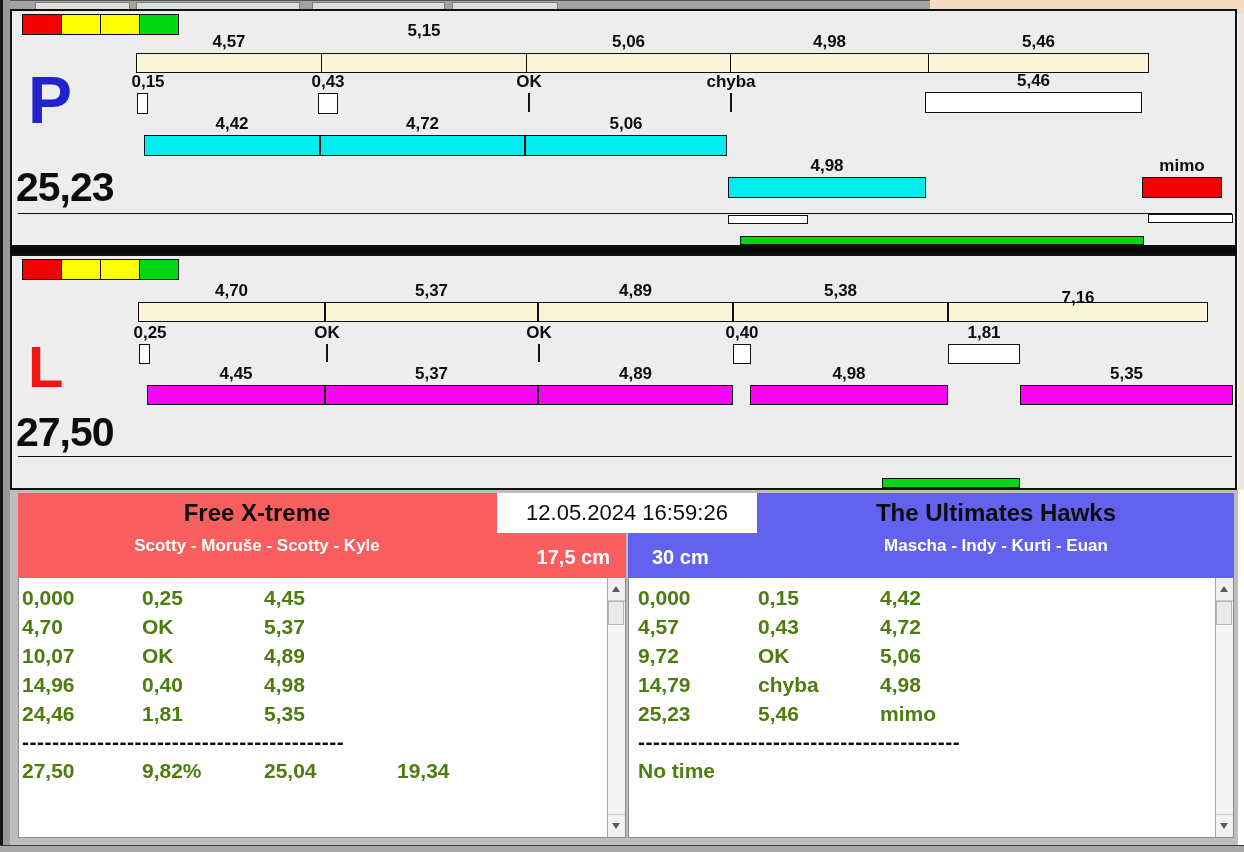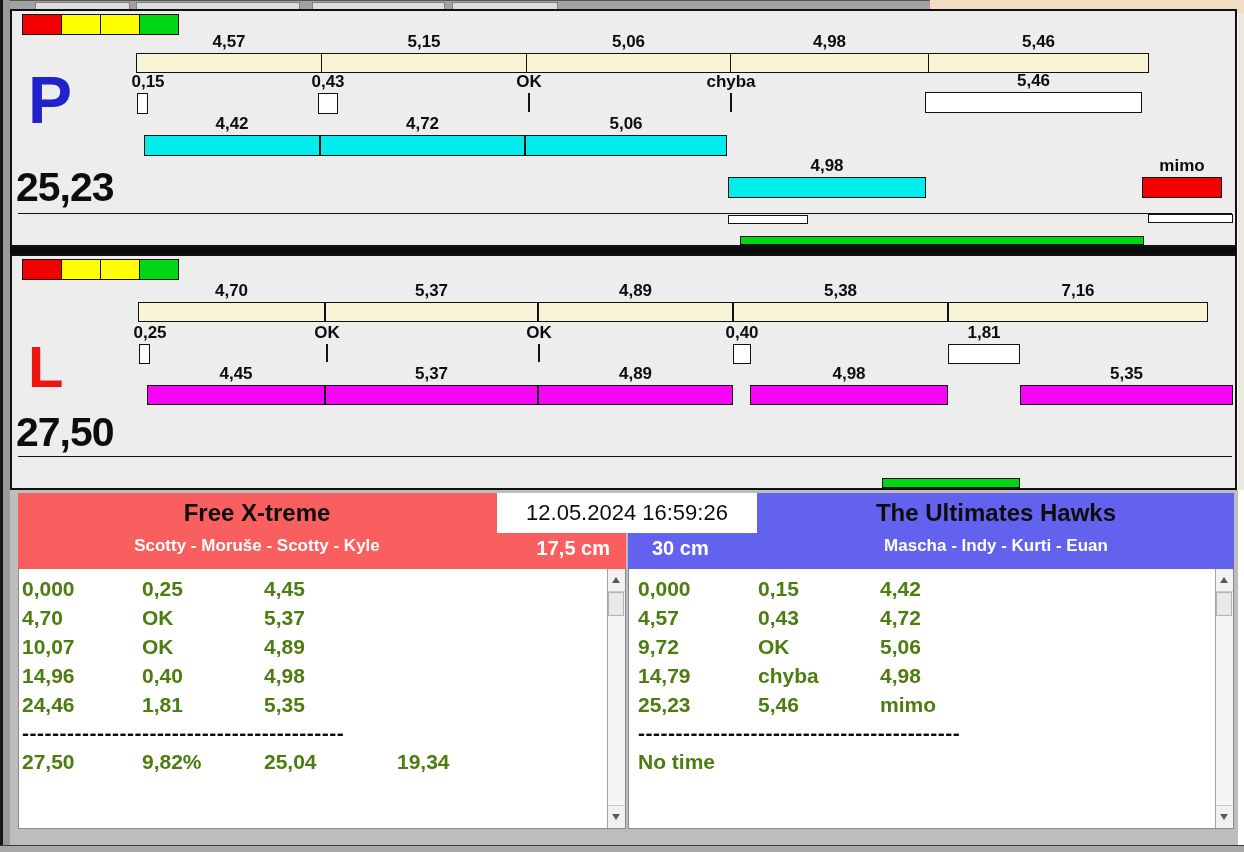--- a/index.html
+++ b/index.html
@@ -37,21 +37,21 @@
   .whitebox{background:#ffffff;}
   .tick{background:#111;border:none;}
   .hline{background:#111;border:none;}
   .bar-label{position:absolute;transform:translateX(-50%);font-size:17px;font-weight:bold;
     color:#0d0d0d;white-space:nowrap;line-height:20px;}
 
   .bottom{position:absolute;left:10px;top:490px;width:1228px;height:362px;background:var(--section_bg,#bdbdbd);}
   .card{position:absolute;top:3px;}
   #card-0{left:8px;width:608px;}
   #card-1{left:618px;width:606px;}
-  .card-header{height:76px;position:relative;box-sizing:border-box;}
+  .card-header{height:85px;position:relative;box-sizing:border-box;}
   #card-0 .card-header{background:var(--header_red,#fa5f5f);padding-right:130px;}
   #card-1 .card-header{background:var(--header_blue,#6262ef);padding-left:130px;}
   .team-name{text-align:center;font-size:24px;font-weight:bold;color:#0d0d0d;padding-top:6px;}
   .team-dogs{text-align:center;font-size:17px;font-weight:bold;color:#ffffff;margin-top:9px;}
   .team-height{position:absolute;bottom:9px;font-size:20px;font-weight:bold;color:#ffffff;}
   #card-0 .team-height{right:16px;}
   #card-1 .team-height{left:24px;}
 
   .card-table{position:relative;background:#ffffff;height:260px;border:1px solid #8a8a8a;border-top:none;
     box-sizing:border-box;overflow:hidden;padding:5px 20px 0 3px;}
@@ -97,21 +97,21 @@
         <div class="tl-cell" style="background: rgb(244, 0, 0);"></div>
         <div class="tl-cell" style="background: rgb(255, 255, 0);"></div>
         <div class="tl-cell" style="background: rgb(255, 255, 0);"></div>
         <div class="tl-cell" style="background: rgb(0, 215, 20);"></div>
       </div>
     <div class="lane-letter" style="color: rgb(34, 34, 204);">P</div>
     <div class="lane-total">25,23</div>
   <div class="bar cream" style="left: 124px; top: 42px; width: 186px; height: 20px;"></div>
       <span class="bar-label" style="left: 217px; top: 21px;">4,57</span>
       <div class="bar cream" style="left: 309px; top: 42px; width: 206px; height: 20px;"></div>
-      <span class="bar-label" style="left: 412px; top: 21px;">5,15</span>
+      <span class="bar-label" style="left: 412px; top: 10px;">5,15</span>
       <div class="bar cream" style="left: 514px; top: 42px; width: 205px; height: 20px;"></div>
       <span class="bar-label" style="left: 616.5px; top: 21px;">5,06</span>
       <div class="bar cream" style="left: 718px; top: 42px; width: 199px; height: 20px;"></div>
       <span class="bar-label" style="left: 817.5px; top: 21px;">4,98</span>
       <div class="bar cream" style="left: 916px; top: 42px; width: 221px; height: 20px;"></div>
       <span class="bar-label" style="left: 1026.5px; top: 21px;">5,46</span>
       <div class="bar whitebox" style="left: 125px; top: 82px; width: 11px; height: 21px;"></div>
       <span class="bar-label" style="left: 136px; top: 61px;">0,15</span>
       <div class="bar whitebox" style="left: 306px; top: 82px; width: 20px; height: 21px;"></div>
       <span class="bar-label" style="left: 316px; top: 61px;">0,43</span>
@@ -150,21 +150,21 @@
     <div class="lane-total">27,50</div>
   <div class="bar cream" style="left: 126px; top: 46px; width: 187px; height: 20px;"></div>
       <span class="bar-label" style="left: 219.5px; top: 25px;">4,70</span>
       <div class="bar cream" style="left: 313px; top: 46px; width: 213px; height: 20px;"></div>
       <span class="bar-label" style="left: 419.5px; top: 25px;">5,37</span>
       <div class="bar cream" style="left: 526px; top: 46px; width: 195px; height: 20px;"></div>
       <span class="bar-label" style="left: 623.5px; top: 25px;">4,89</span>
       <div class="bar cream" style="left: 721px; top: 46px; width: 215px; height: 20px;"></div>
       <span class="bar-label" style="left: 828.5px; top: 25px;">5,38</span>
       <div class="bar cream" style="left: 936px; top: 46px; width: 260px; height: 20px;"></div>
-      <span class="bar-label" style="left: 1066px; top: 25px;">7,16</span>
+      <span class="bar-label" style="left: 1066px; top: 32px;">7,16</span>
       <div class="bar whitebox" style="left: 127px; top: 88px; width: 11px; height: 20px;"></div>
       <span class="bar-label" style="left: 138px; top: 67px;">0,25</span>
       <div class="bar tick" style="left: 314px; top: 88px; width: 2px; height: 18px;"></div>
       <span class="bar-label" style="left: 315px; top: 67px;">OK</span>
       <div class="bar tick" style="left: 526px; top: 88px; width: 2px; height: 18px;"></div>
       <span class="bar-label" style="left: 527px; top: 67px;">OK</span>
       <div class="bar whitebox" style="left: 721px; top: 88px; width: 18px; height: 20px;"></div>
       <span class="bar-label" style="left: 730px; top: 67px;">0,40</span>
       <div class="bar whitebox" style="left: 936px; top: 88px; width: 72px; height: 20px;"></div>
       <span class="bar-label" style="left: 972px; top: 67px;">1,81</span>

